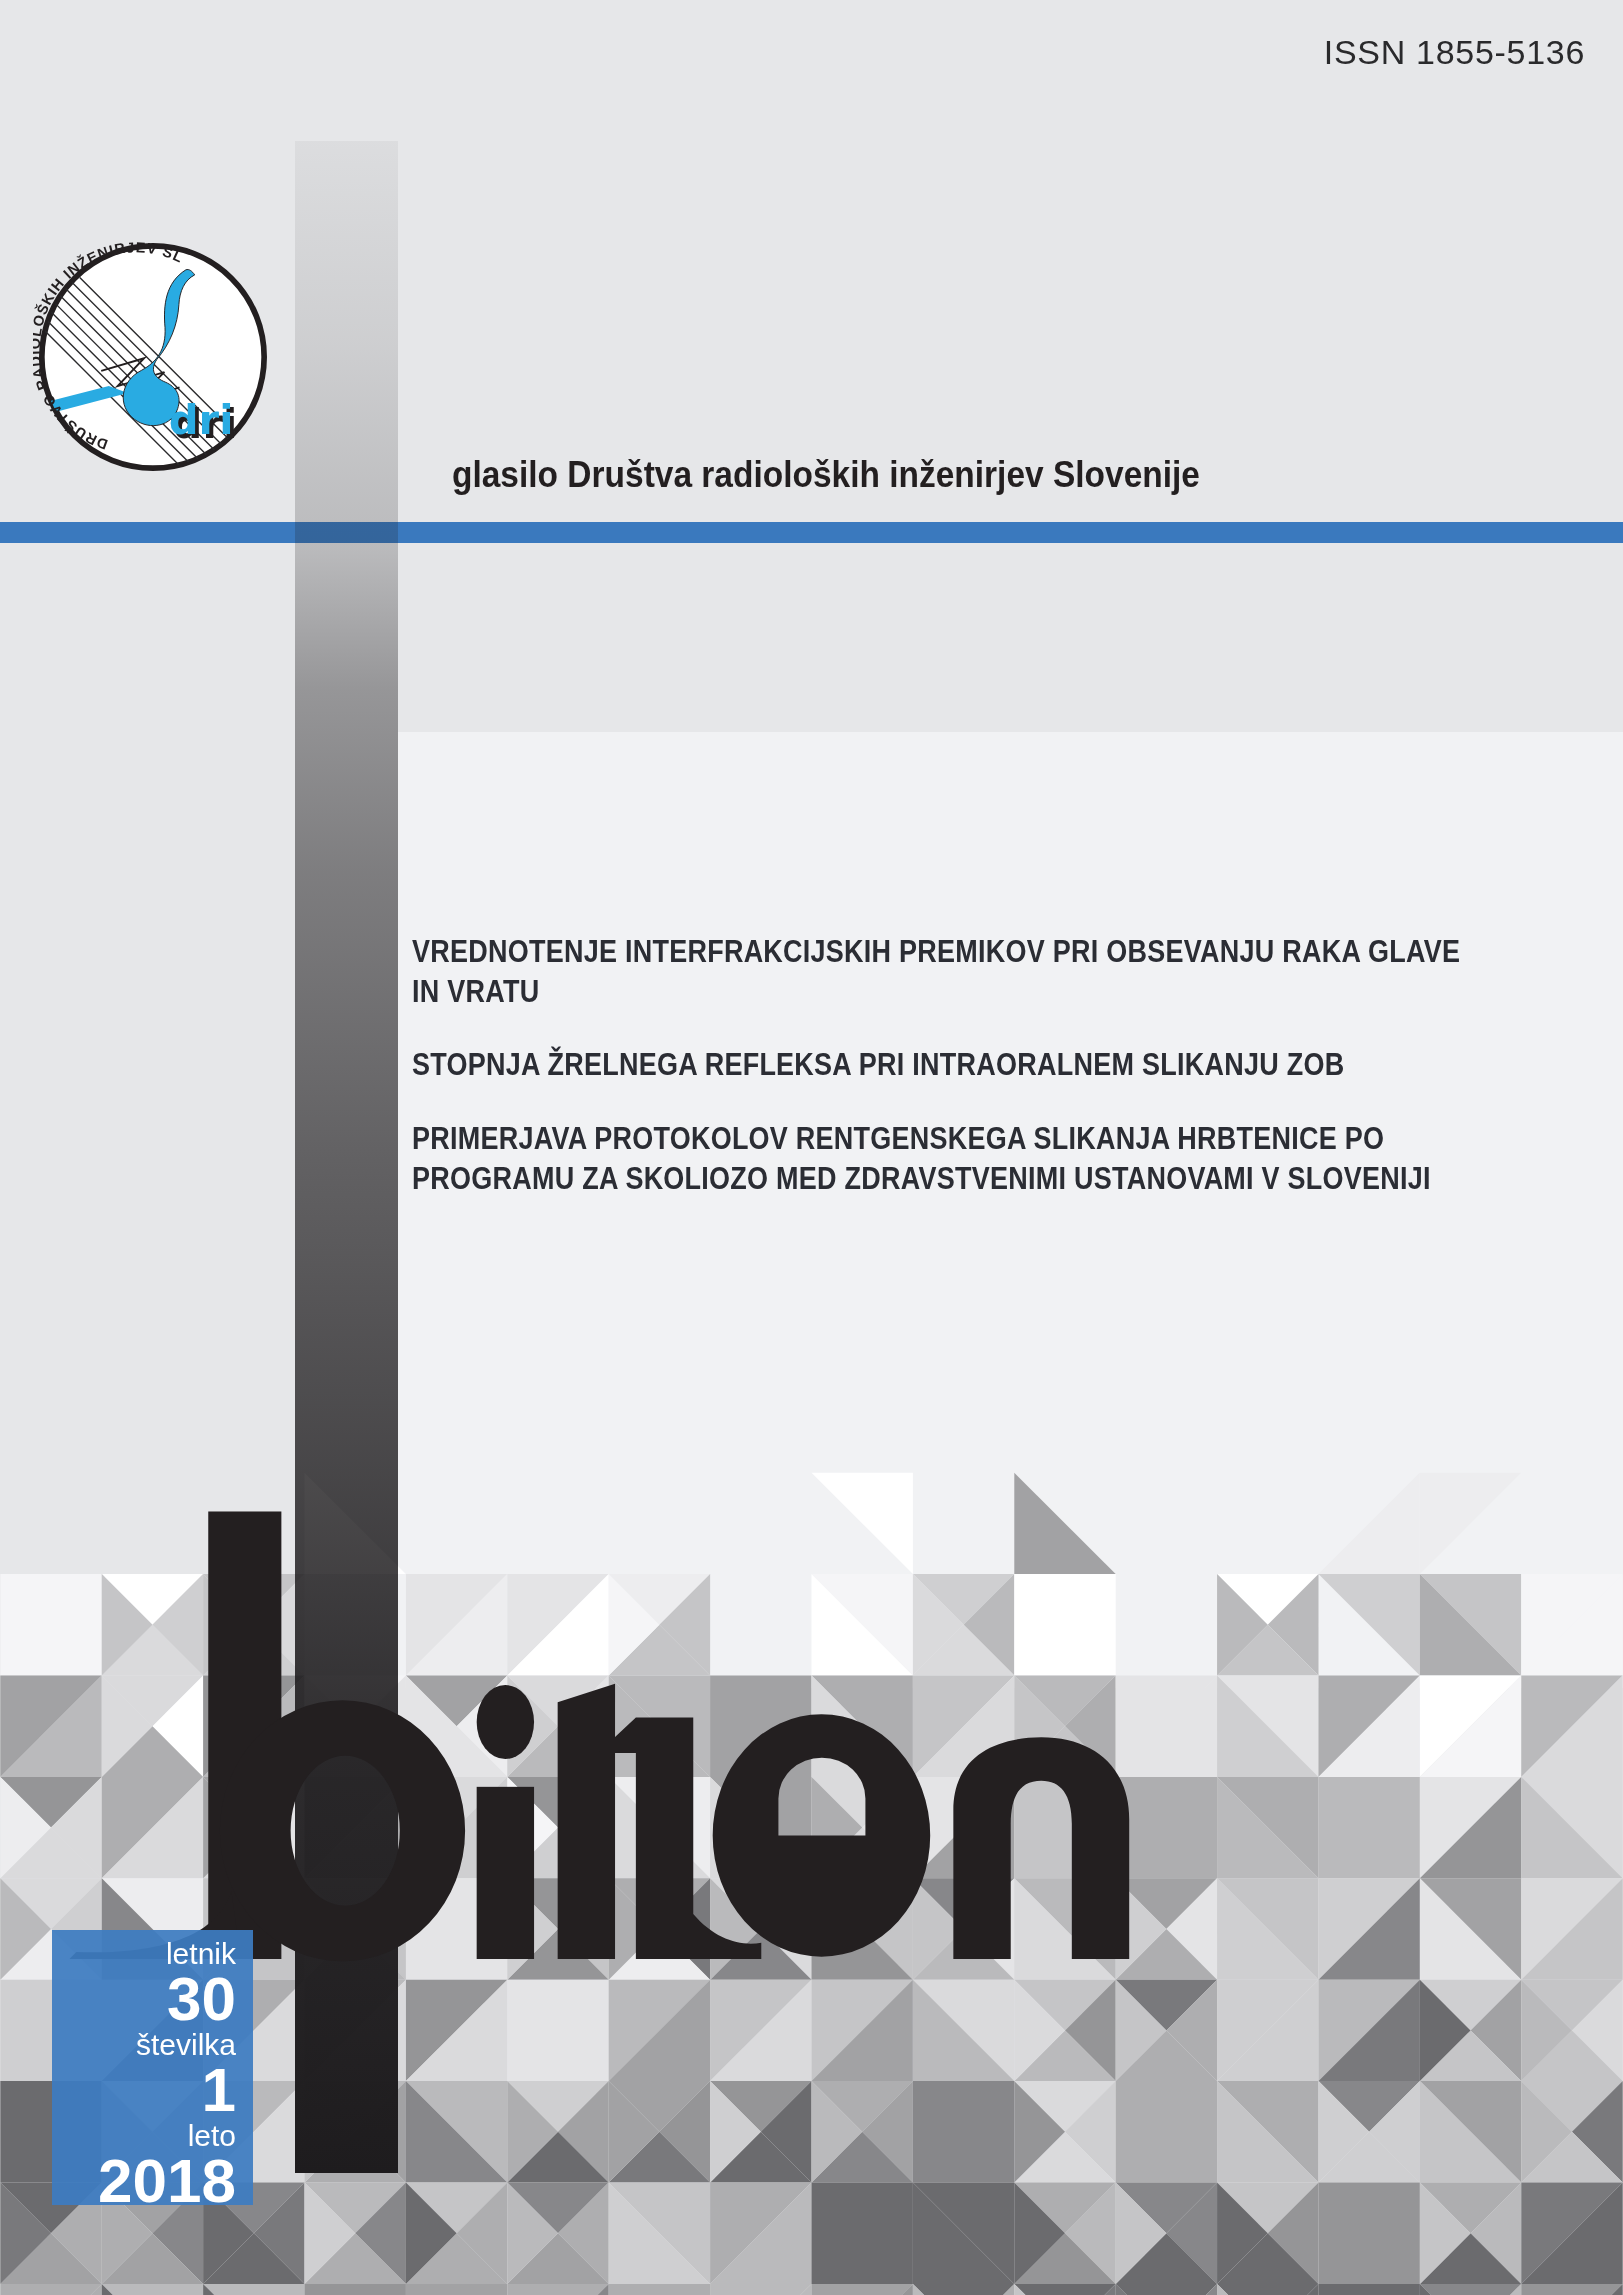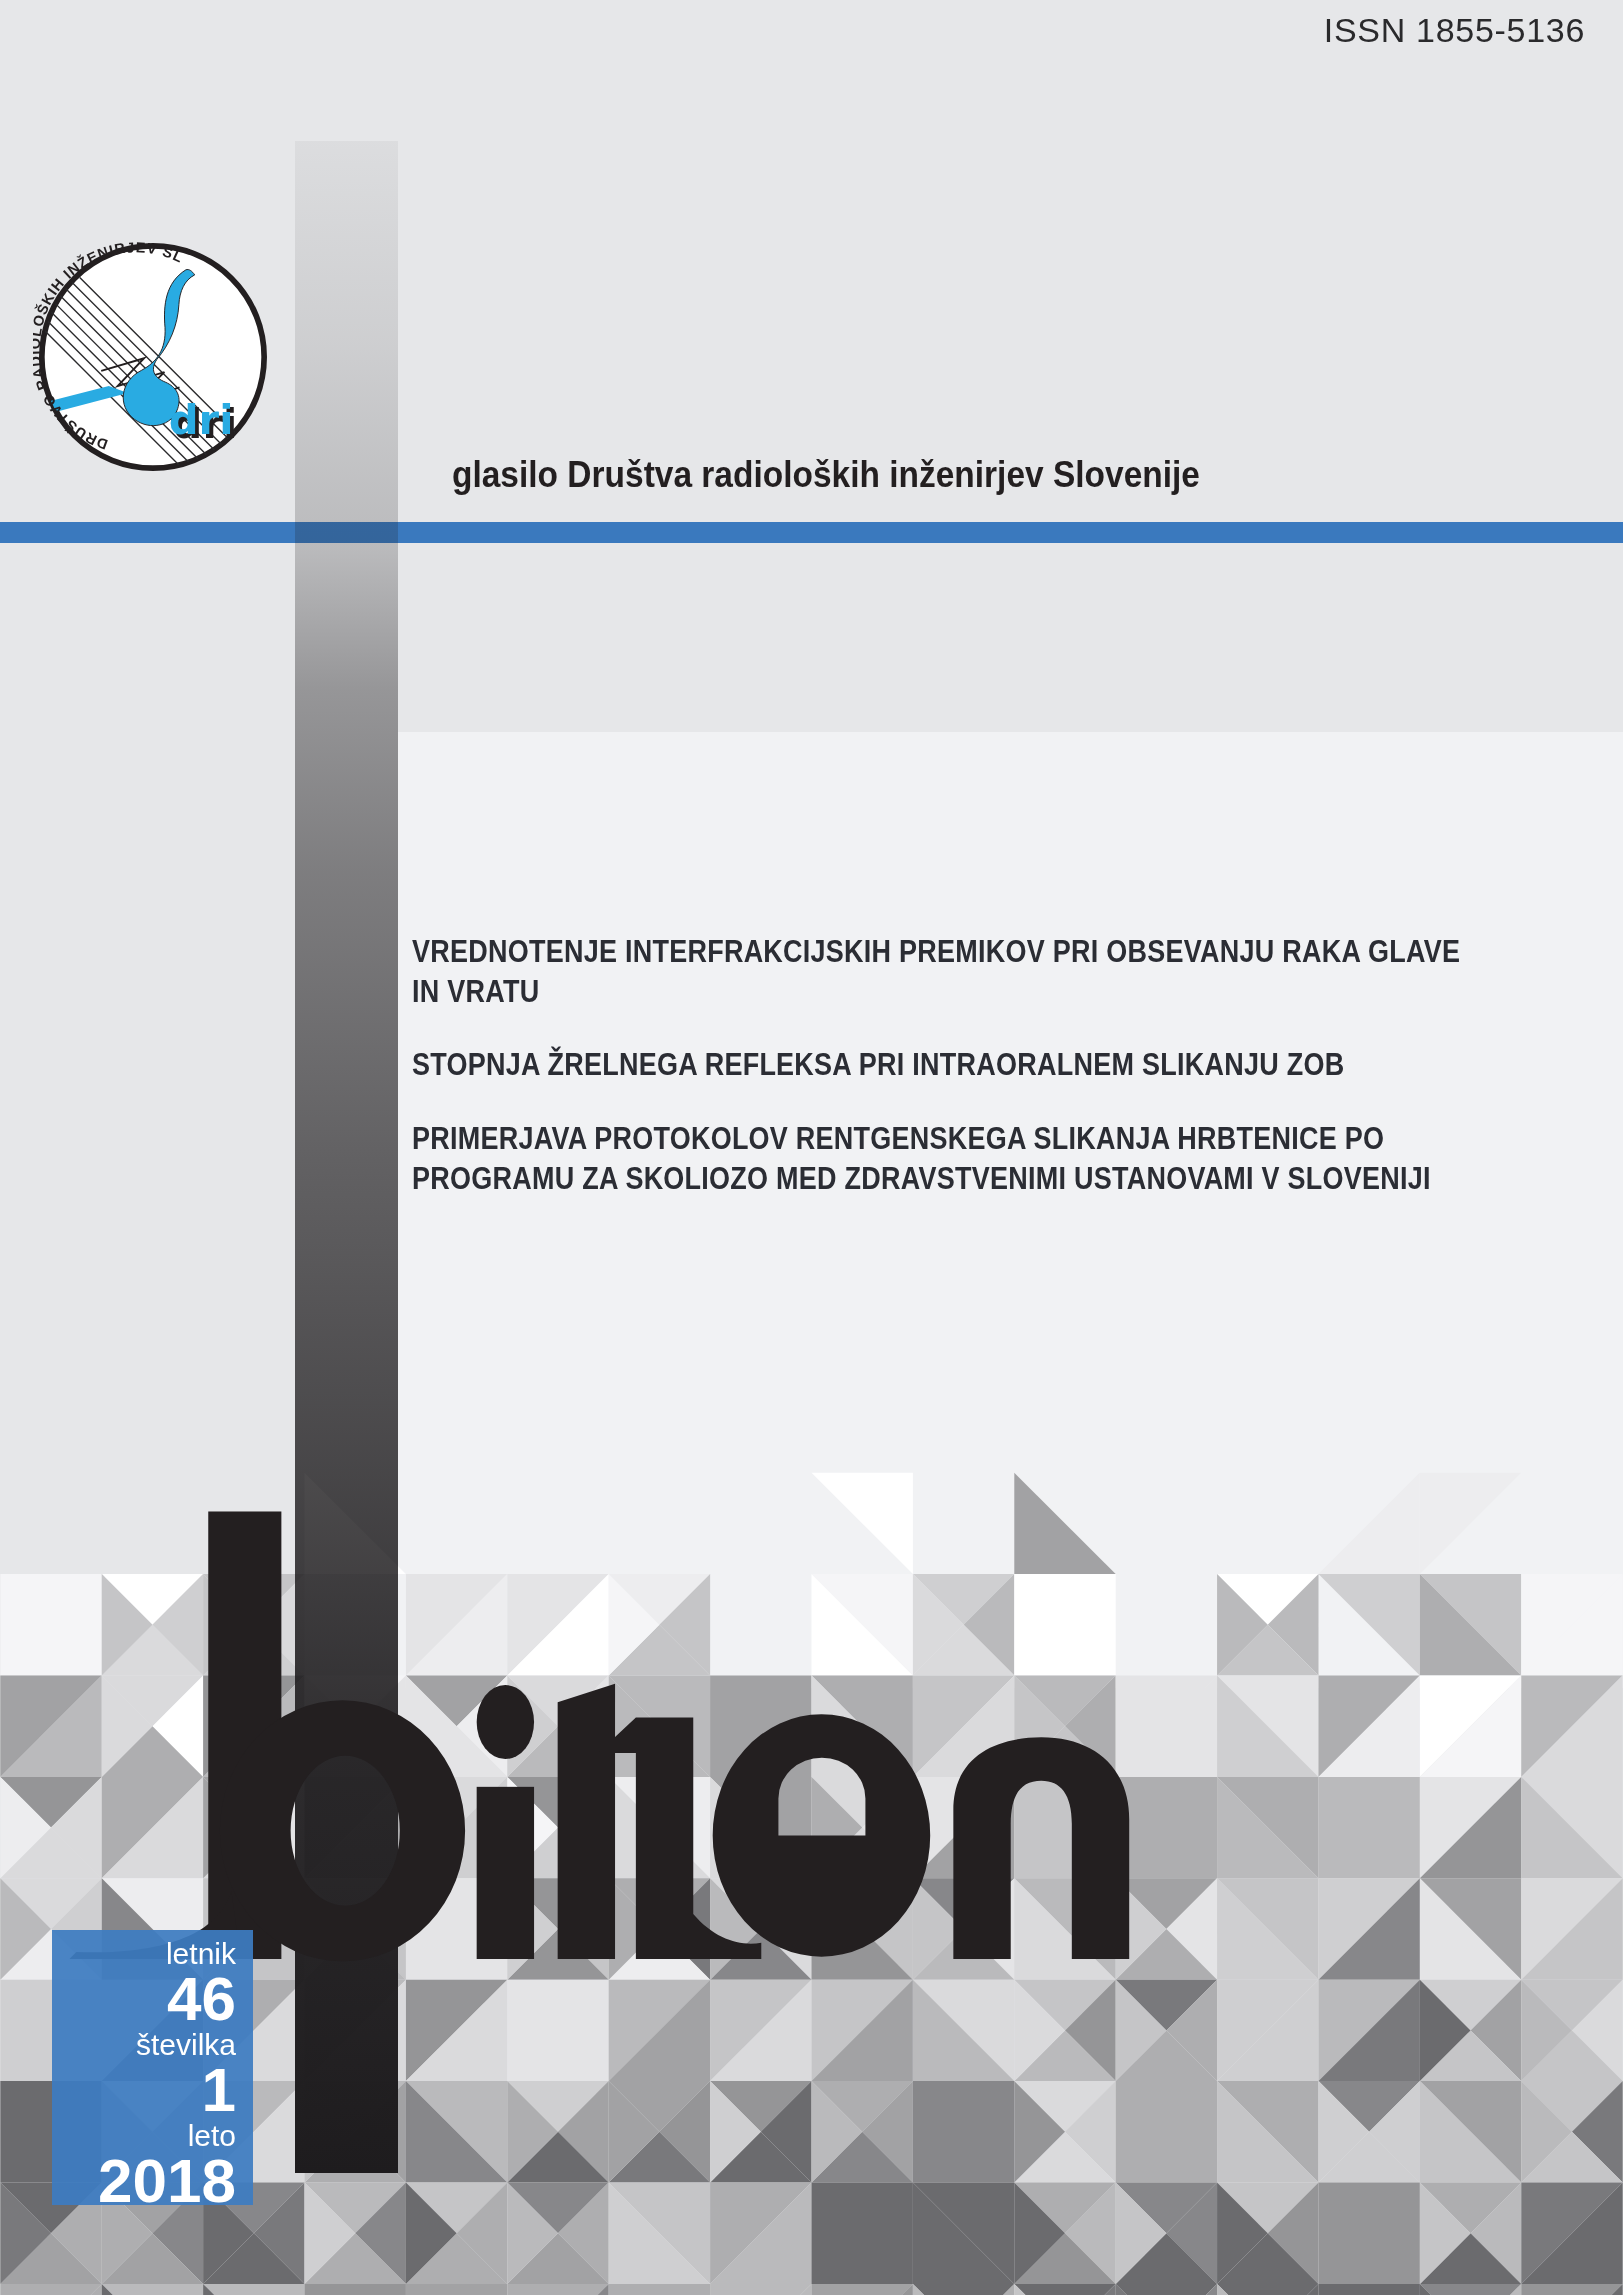--- a/index.html
+++ b/index.html
@@ -9,21 +9,21 @@
     font-family:"Liberation Sans", sans-serif;
   }
   .abs{position:absolute;}
   
   #panel{
     left:398px;top:732px;width:1225px;height:956px;
     background:#f1f2f4;
   }
   
   #issn{
-    top:11px;right:38px;
+    top:33px;right:38px;
     font-size:34px;letter-spacing:0.7px;color:#2a2a2c;
   }
   
   #masthead{
     left:452px;top:454px;
     font-size:36px;font-weight:bold;color:#231f20;
     transform:scaleX(0.93);transform-origin:left center;
     white-space:nowrap;letter-spacing:0px;
   }
   
@@ -452,21 +452,21 @@
     <path d="
       M 2060,3507 L 2060,3185 C 2060,3072 2148,3028 2250,3028
       C 2362,3028 2440,3092 2440,3205 L 2440,3507 L 2316,3507 L 2316,3215
       C 2316,3152 2292,3122 2250,3122 C 2206,3122 2184,3152 2184,3215
       L 2184,3507 z"></path>
   </g>
 </svg>
 
 <div class="abs" id="issue-box">
   <div class="issue-label">letnik</div>
-  <div class="issue-value">46</div>
+  <div class="issue-value">30</div>
   <div class="issue-label">številka</div>
   <div class="issue-value">1</div>
   <div class="issue-label">leto</div>
   <div class="issue-value">2018</div>
 </div>
 
 <svg class="abs" id="logo" width="240" height="240" viewBox="0 0 380 380">
   <defs>
     <clipPath id="logo-clip">
         <circle cx="190" cy="190" r="176"></circle>

